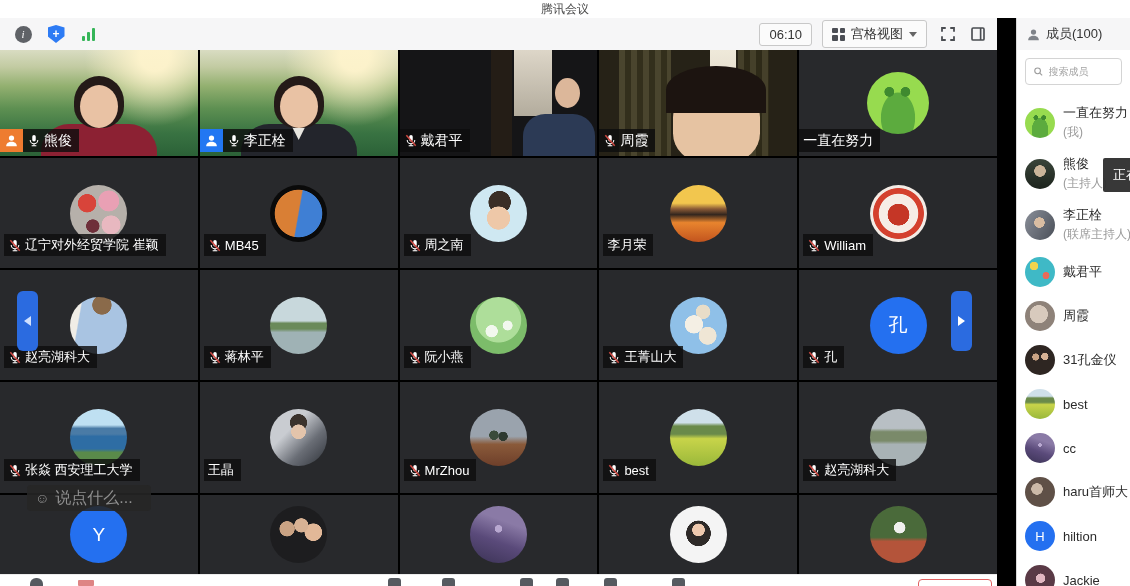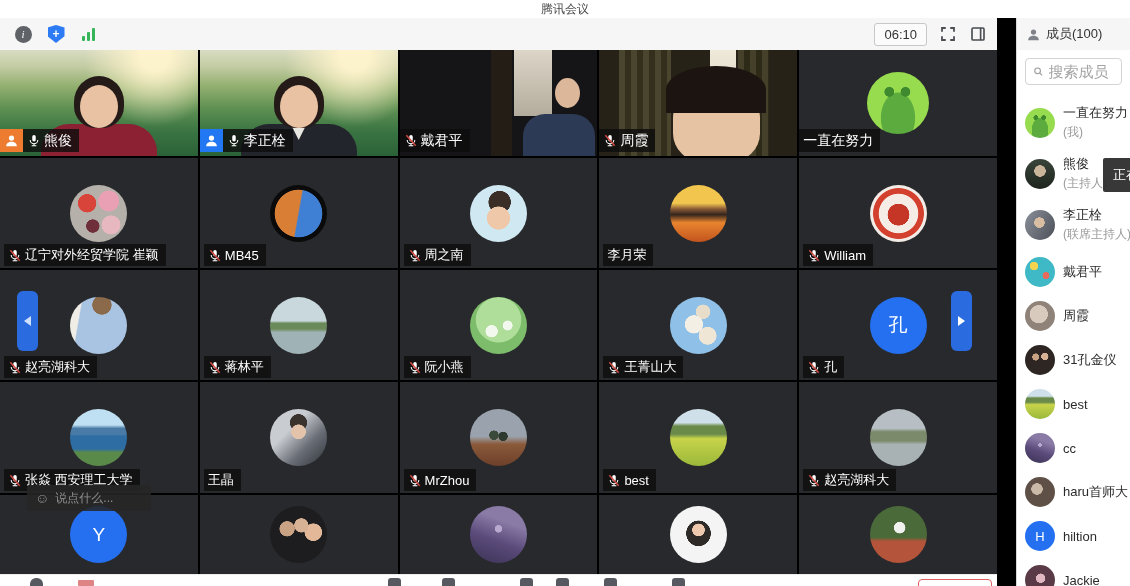--- a/index.html
+++ b/index.html
@@ -37,21 +37,21 @@
 
   
   .main{position:absolute;top:50px;left:0;width:997px;height:524px;background:#000;
     display:grid;grid-template-columns:repeat(5,1fr);grid-template-rows:106px 110px 110px 111px auto;gap:2px}
   .tile{position:relative;background:#28292c;overflow:hidden;display:flex;align-items:center;justify-content:center;cursor:pointer}
   .tile.active{box-shadow:inset 0 0 0 2px #2dbd4e}
   .tile-av{width:57px;height:57px;border-radius:50%;flex:none}
   .r1 .tile-av{width:62px;height:62px}
   .av-letter{background:#2470f0;color:#fff;display:flex;align-items:center;justify-content:center;font-size:19px}
 
-  .plate-row{position:absolute;left:4px;bottom:2px;display:flex;align-items:stretch;z-index:3}
+  .plate-row{position:absolute;left:4px;bottom:12px;display:flex;align-items:stretch;z-index:3}
   .r1 .plate-row{left:0;bottom:4px}
   .plate{background:rgba(14,14,14,.82);color:#fff;font-size:13px;padding:2px 7px 2px 4px;
     display:flex;align-items:center;gap:3px;height:22px;white-space:nowrap}
   .r1 .plate{font-size:14px;height:23px}
   .badge{width:23px;height:23px;display:flex;align-items:center;justify-content:center;flex:none}
   .badge-host{background:#ee7c30}.badge-cohost{background:#2277f2}
 
   
   .paddle{position:absolute;width:21px;height:60px;background:#2b6be0;border-radius:6px;z-index:4;
     display:flex;align-items:center;justify-content:center;cursor:pointer}
@@ -149,37 +149,37 @@
   .av-m-djp{background:radial-gradient(circle at 30% 30%,#f2d44e 0 14%,transparent 15%),radial-gradient(circle at 70% 62%,#e86a5a 0 12%,transparent 13%),#3fb9c6}
   .av-m-zx{background:radial-gradient(circle at 46% 44%,#d8cabd 0 38%,transparent 40%),#8e8279}
   .av-m-group{background:radial-gradient(circle at 36% 40%,#caa384 0 13%,transparent 14%),radial-gradient(circle at 66% 38%,#d8b294 0 13%,transparent 14%),#2e2622}
   .av-m-haru{background:radial-gradient(circle at 40% 40%,#cbb9a8 0 22%,transparent 23%),#5f5047}
   .av-m-jackie{background:radial-gradient(circle at 52% 44%,#e2b8c2 0 20%,transparent 21%),#5a3a46}
 
   
   .chat-overlay{position:absolute;left:27px;top:485px;width:124px;height:26px;background:rgba(38,38,38,.88);
     border-radius:4px;display:flex;align-items:center;gap:6px;padding:0 8px;z-index:6;cursor:text}
   .smiley{color:#9a9a9a;font-size:14px;line-height:1}
-  .chat-ph{color:#8f8f8f;font-size:12px;white-space:nowrap}
+  .chat-ph{color:#8f8f8f;font-size:16px;white-space:nowrap}
 
   
   .bottombar{position:absolute;left:0;bottom:0;width:997px;height:12px;background:#fff;
     border-top:1px solid #ececec;overflow:hidden;z-index:7}
   .bb-ic{position:absolute;top:3px;width:13px;height:14px;background:#565a60;border-radius:3px}
   .bb-red{position:absolute;top:4px;left:918px;width:74px;height:20px;border:1px solid #e06060;border-radius:4px;background:#fff}
   .bb-dot{position:absolute;top:5px;left:78px;width:16px;height:6px;background:#d05050;border-radius:1px;opacity:.7}
 
   
   .sidebar{position:absolute;top:18px;right:0;width:114px;bottom:0;background:#fff;
     border-left:1px solid #d8d8d8;overflow:hidden}
   .sb-header{height:32px;background:#f6f6f7;display:flex;align-items:center;gap:5px;padding:0 9px;
     font-size:13px;color:#333}
   .sb-search{margin:8px 8px 4px 8px;height:27px;border:1px solid #d4d4d4;border-radius:4px;background:#fff;
     display:flex;align-items:center;gap:5px;padding:0 7px}
-  .sb-search input{border:0;outline:0;width:100%;font-size:15px;color:#333;background:transparent;
+  .sb-search input{border:0;outline:0;width:100%;font-size:10px;color:#333;background:transparent;
     font-family:"Liberation Sans",sans-serif}
   .sb-search input::placeholder{color:#a3a3a3}
   .sb-list{padding-top:8px}
   .m-row{display:flex;align-items:center;gap:8px;padding:7px 8px;cursor:pointer}
   .m-av{width:30px;height:30px;border-radius:50%;flex:none}
   .m-av.av-letter{font-size:13px}
   .m-name{font-size:13px;color:#2b2b2b;white-space:nowrap}
   .m-role{font-size:12px;color:#9a9a9a;margin-top:2px;white-space:nowrap}
   .speaking-tip{position:absolute;top:140px;left:86px;background:rgba(45,45,45,.95);color:#fff;
     font-size:13px;padding:8px 10px;white-space:nowrap;border-radius:2px;z-index:8}
@@ -202,20 +202,30 @@
       <button class="tb-btn">
         <span class="ic-signal">
             <i></i>
             <i></i>
             <i></i>
           </span>
       </button>
     </div>
     <div class="tb-right">
       <div class="time-box">06:10</div>
+      <button class="view-btn">
+        <span class="ic-grid">
+            <i></i>
+            <i></i>
+            <i></i>
+            <i></i>
+          </span>
+        <span>宫格视图</span>
+        <span class="caret"></span>
+      </button>
       <button class="tb-iconbtn">
         <svg width="18" height="18" viewBox="0 0 24 24" fill="none" stroke="#4a4d52" stroke-width="2.4">
           <path d="M4 9V4h5M15 4h5v5M20 15v5h-5M9 20H4v-5"></path>
         </svg>
       </button>
       <button class="tb-iconbtn">
         <svg width="18" height="18" viewBox="0 0 24 24" fill="none" stroke="#4a4d52" stroke-width="2.2">
           <rect x="4" y="4" width="16" height="16" rx="1.5"></rect>
             <line x1="15.5" y1="4" x2="15.5" y2="20"></line>
         </svg>

